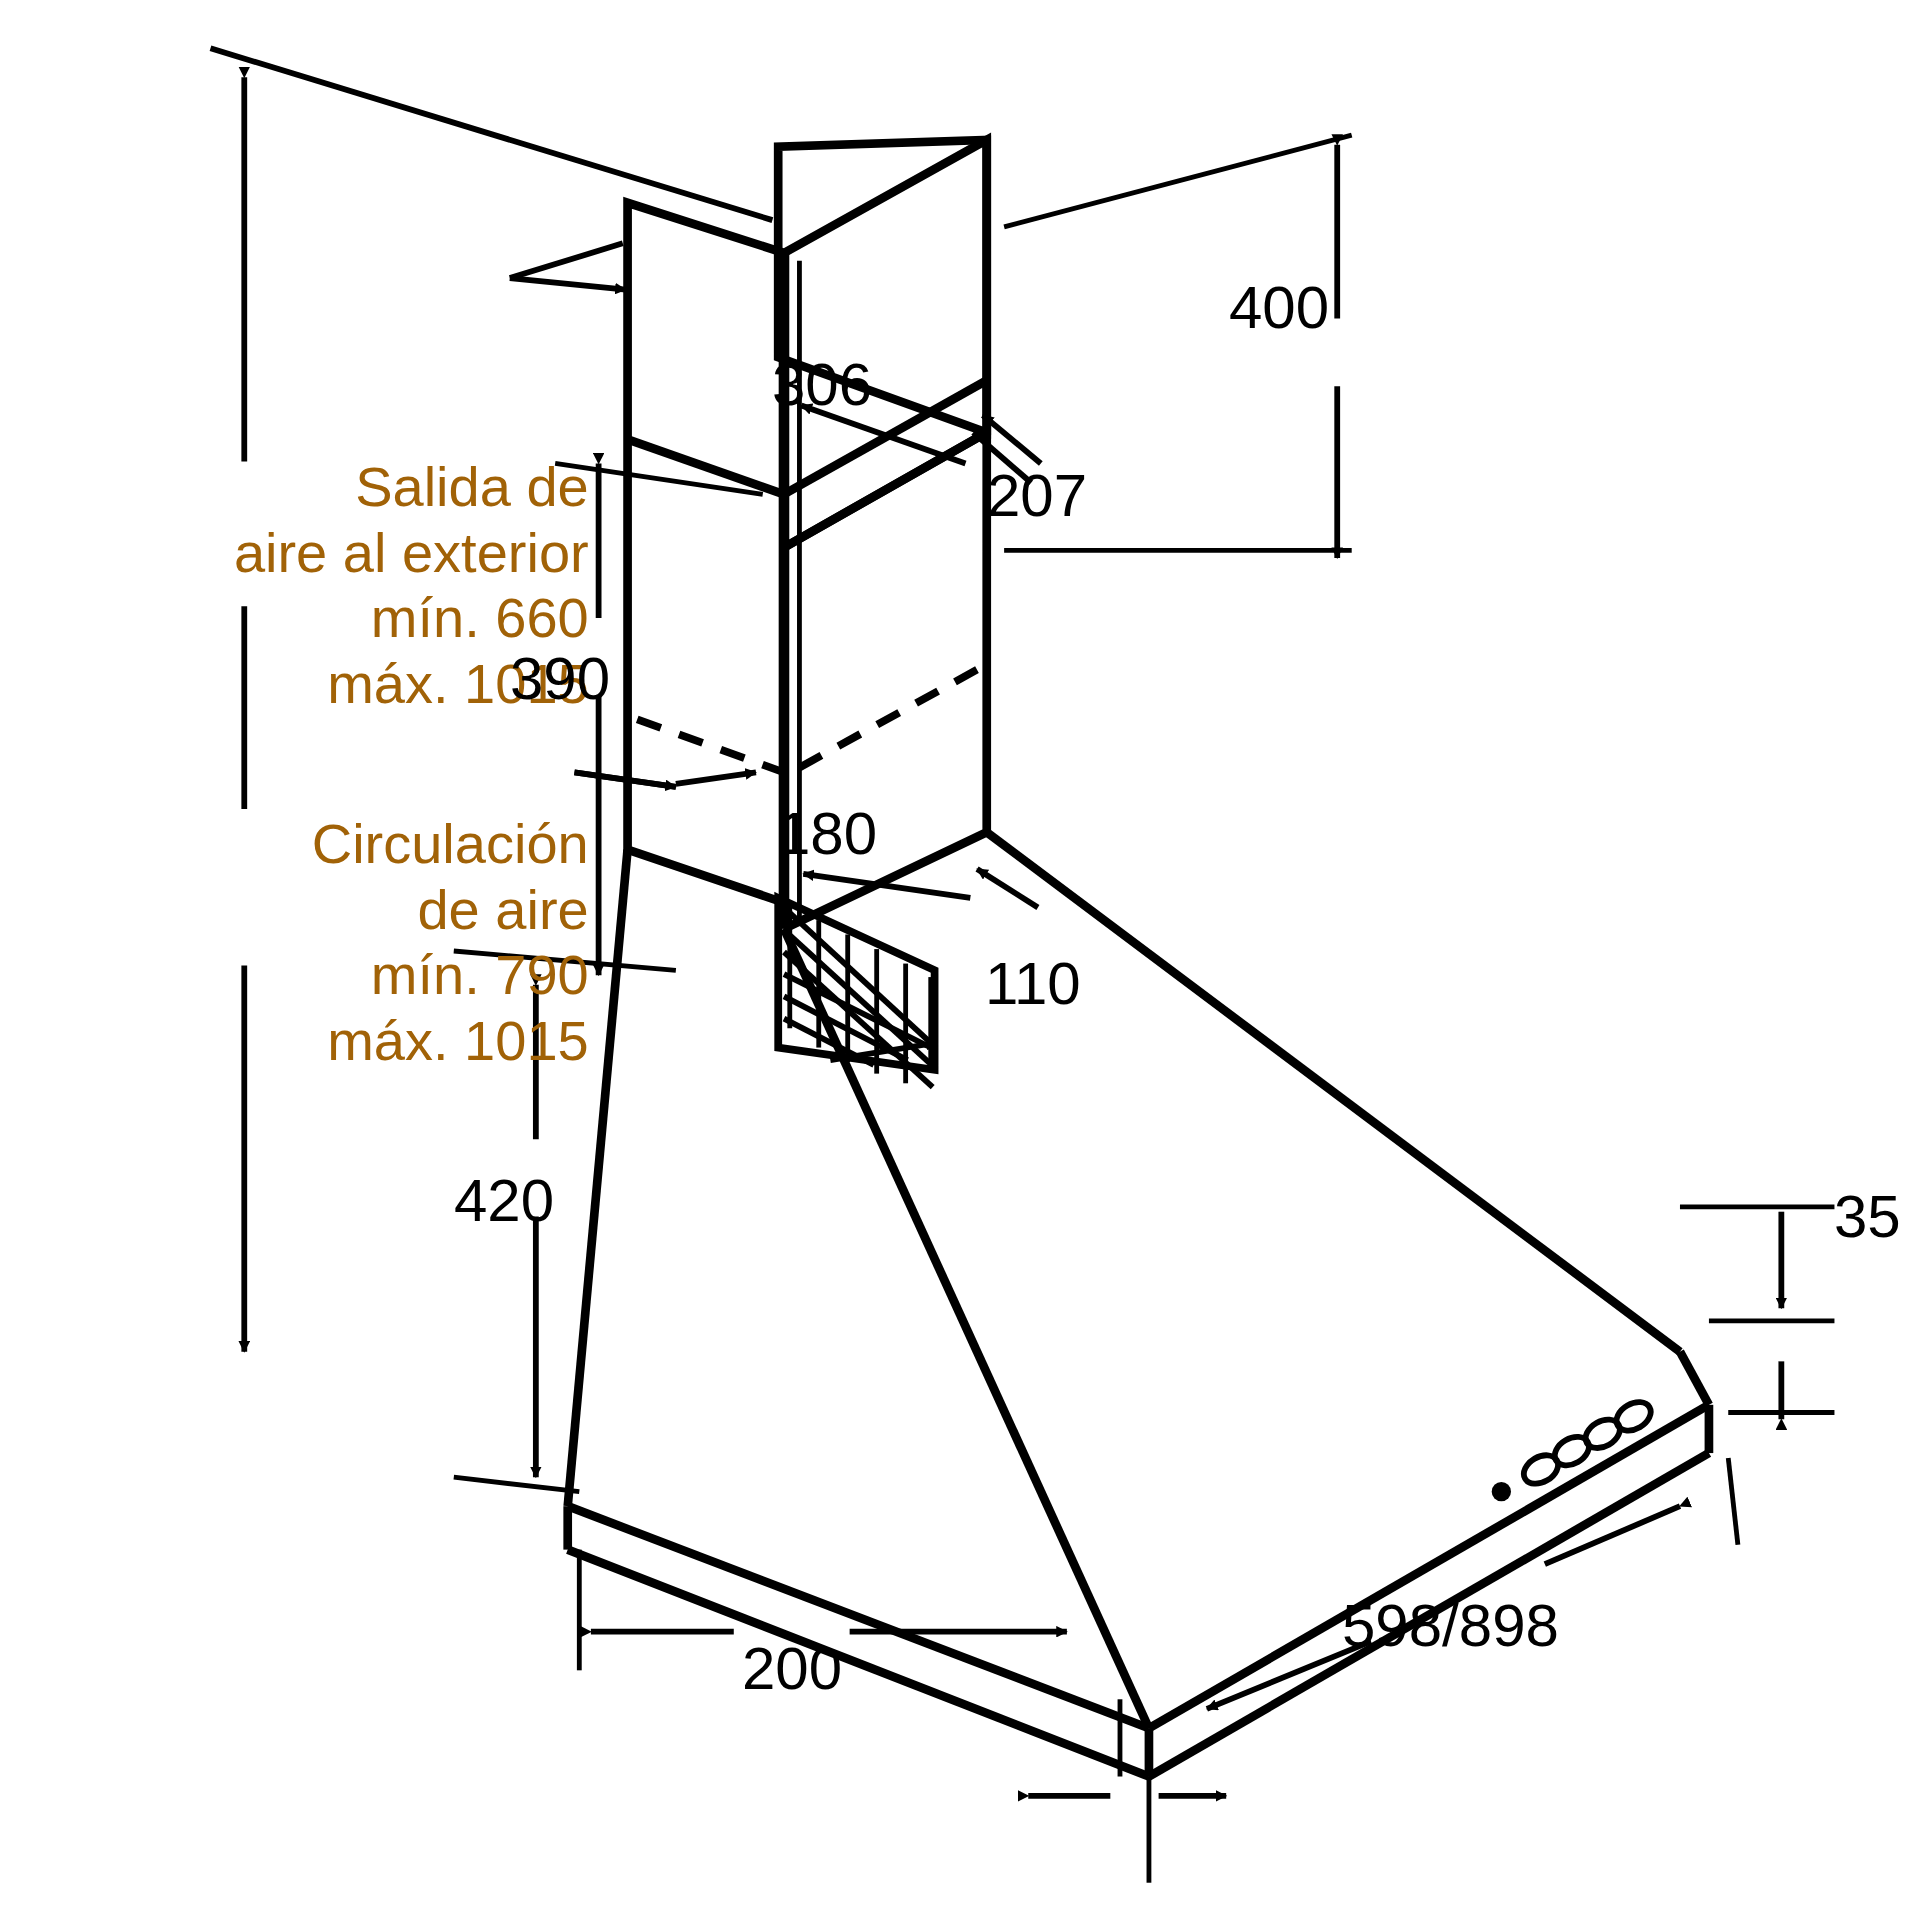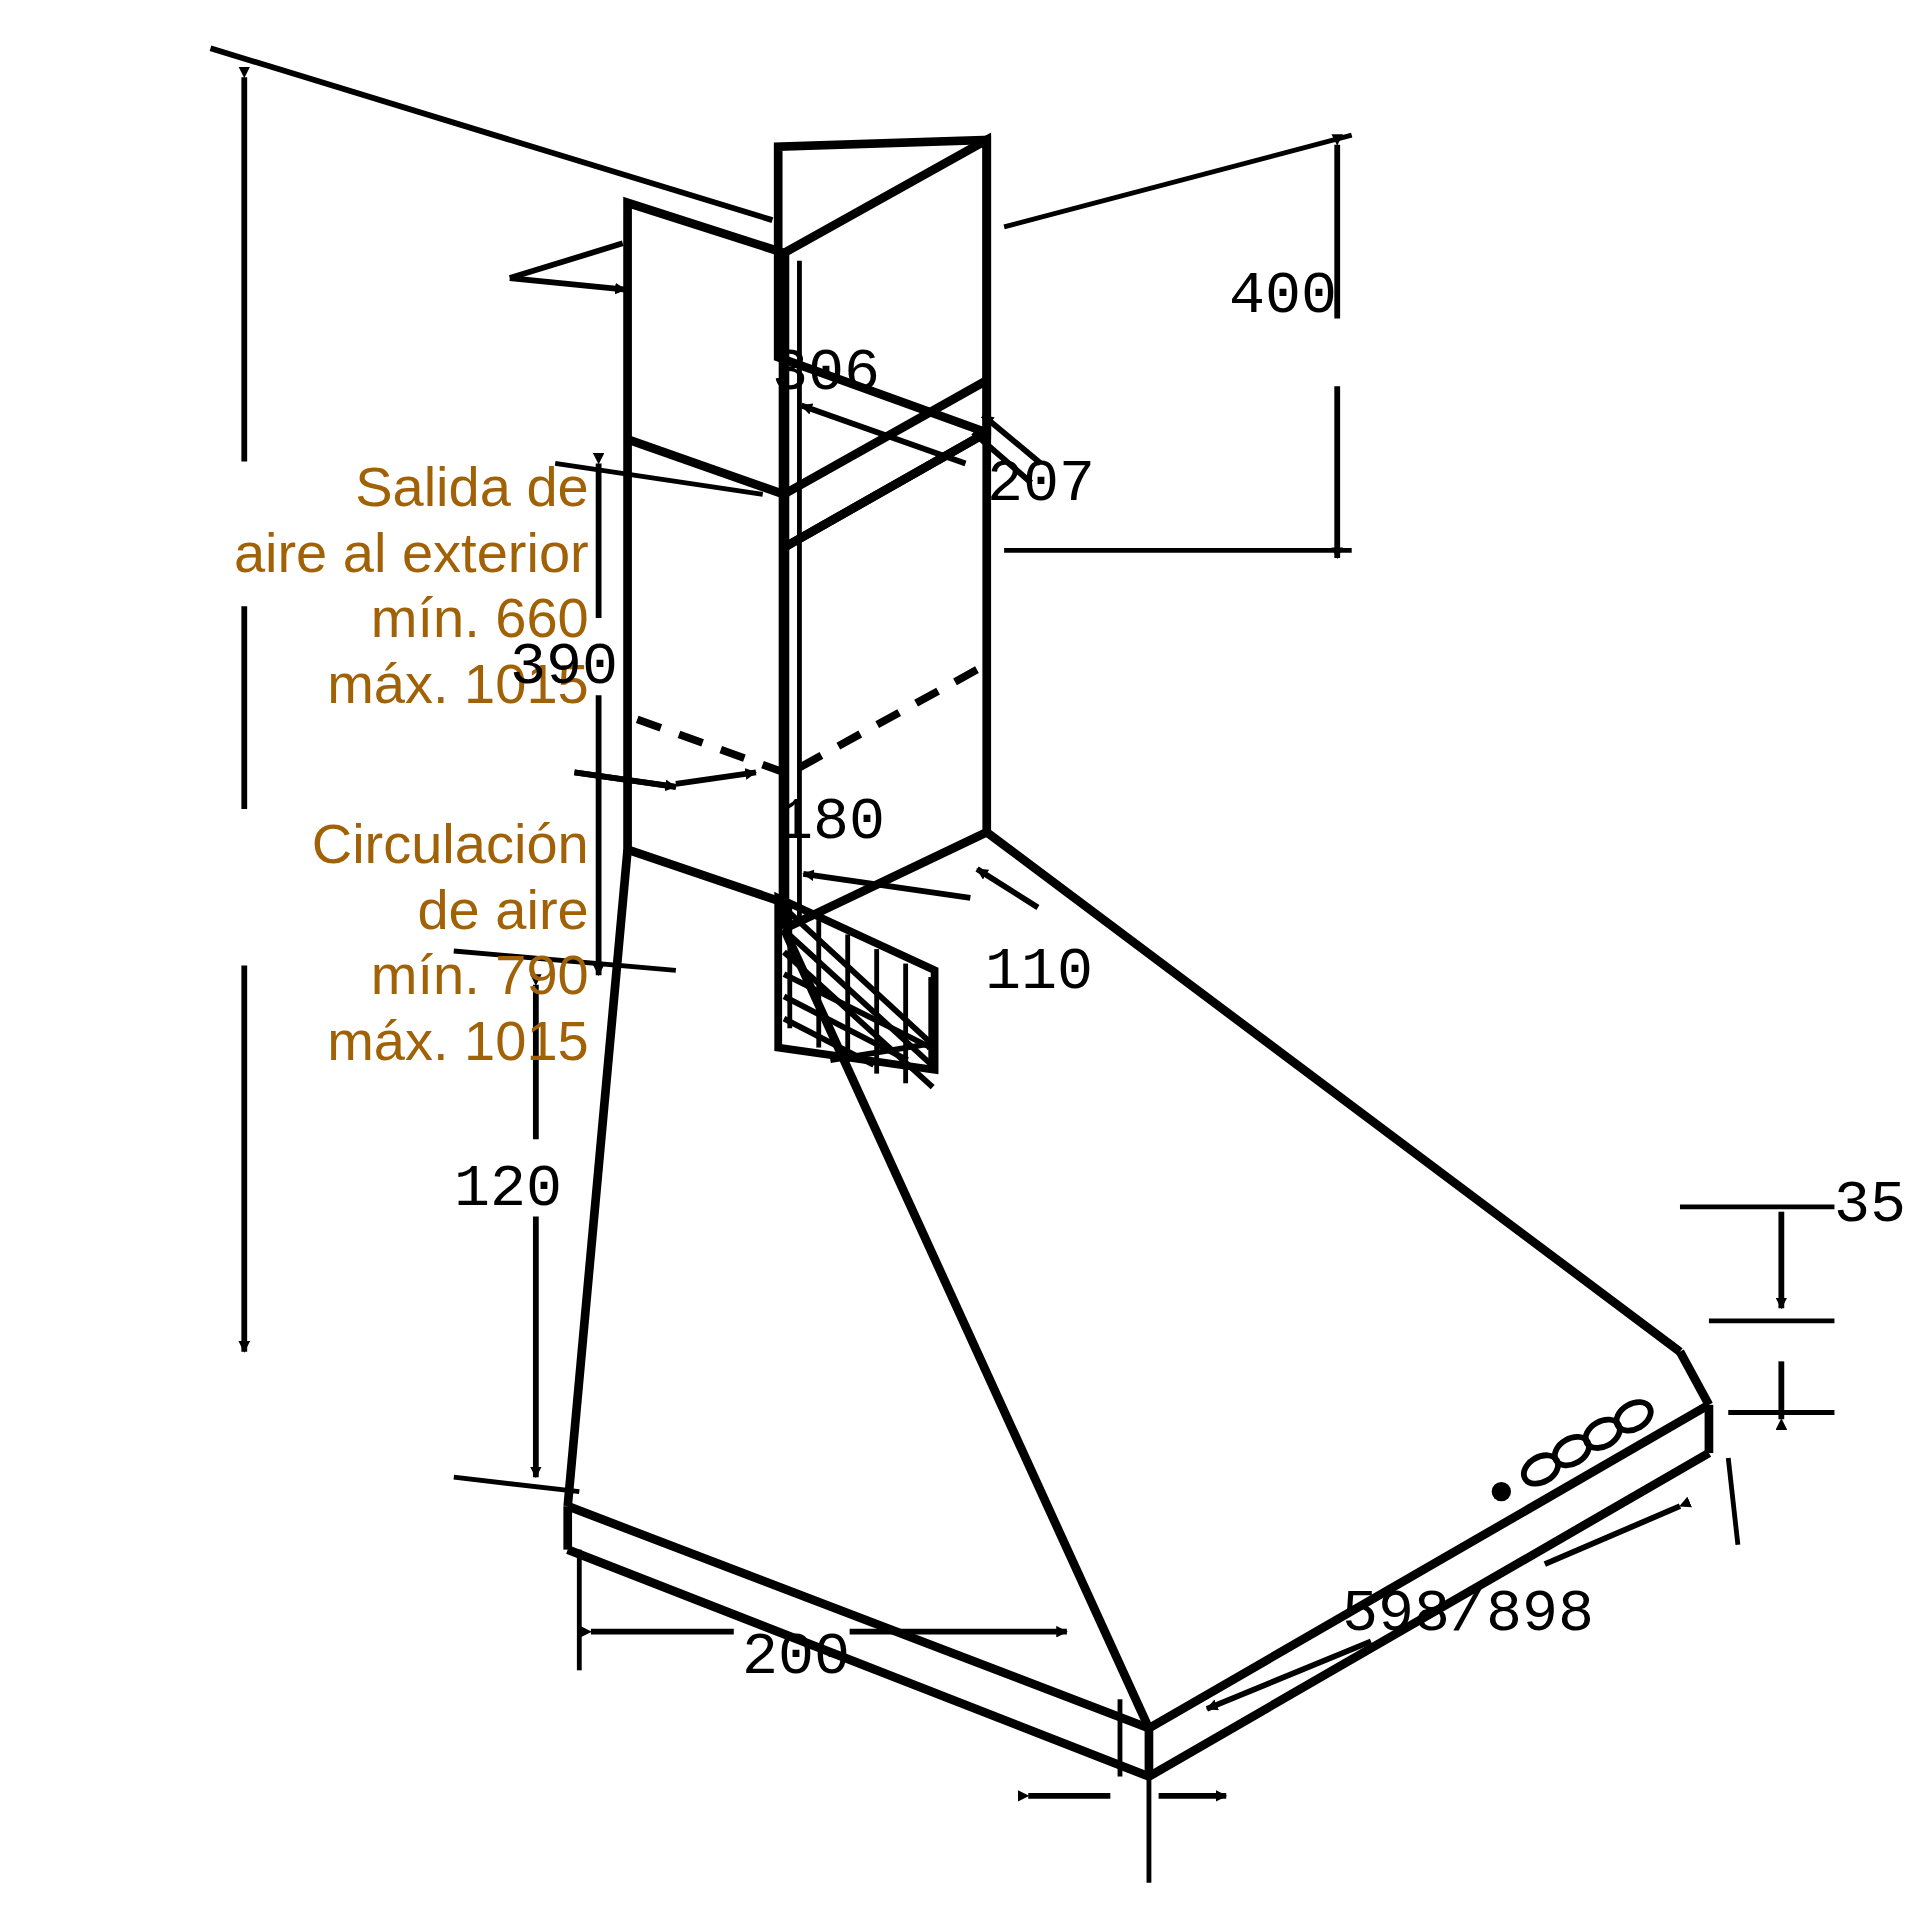--- a/index.html
+++ b/index.html
@@ -18,23 +18,24 @@
   svg.drawing {
     position: absolute;
     left: 0;
     top: 0;
     width: 1931px;
     height: 1931px;
   }
   .lbl {
     position: absolute;
     color: #000000;
-    font-family: Liberation Mono, monospace;
+    font-family: Liberation Sans, sans-serif;
     white-space: pre;
     line-height: 1.18;
+    margin-top: 12px;
   }
   .dim-num {
     font-size: 60px;
     letter-spacing: 0px;
   }
   .note-blk {
     position: absolute;
     color: #a16207;
     font-family: "Liberation Sans", sans-serif;
     font-size: 56px;
@@ -220,21 +221,21 @@
   <div class="lbl dim-num" style="left:987px; top:449px;">207</div>
 
   <div class="lbl dim-num" style="left:1229px; top:261px;">400</div>
 
   <div class="lbl dim-num" style="left:510px; top:632px;">390</div>
 
   <div class="lbl dim-num" style="left:777px; top:787px;">180</div>
 
   <div class="lbl dim-num" style="left:985px; top:937px;">110</div>
 
-  <div class="lbl dim-num" style="left:454px; top:1154px;">120</div>
+  <div class="lbl dim-num" style="left:454px; top:1154px;">420</div>
 
   <div class="lbl dim-num" style="left:742px; top:1622px;">200</div>
 
   <div class="lbl dim-num" style="left:1342px; top:1579px;">598/898</div>
 
   <div class="lbl dim-num" style="left:1834px; top:1170px;">35</div>
 
 
 </div>
 

